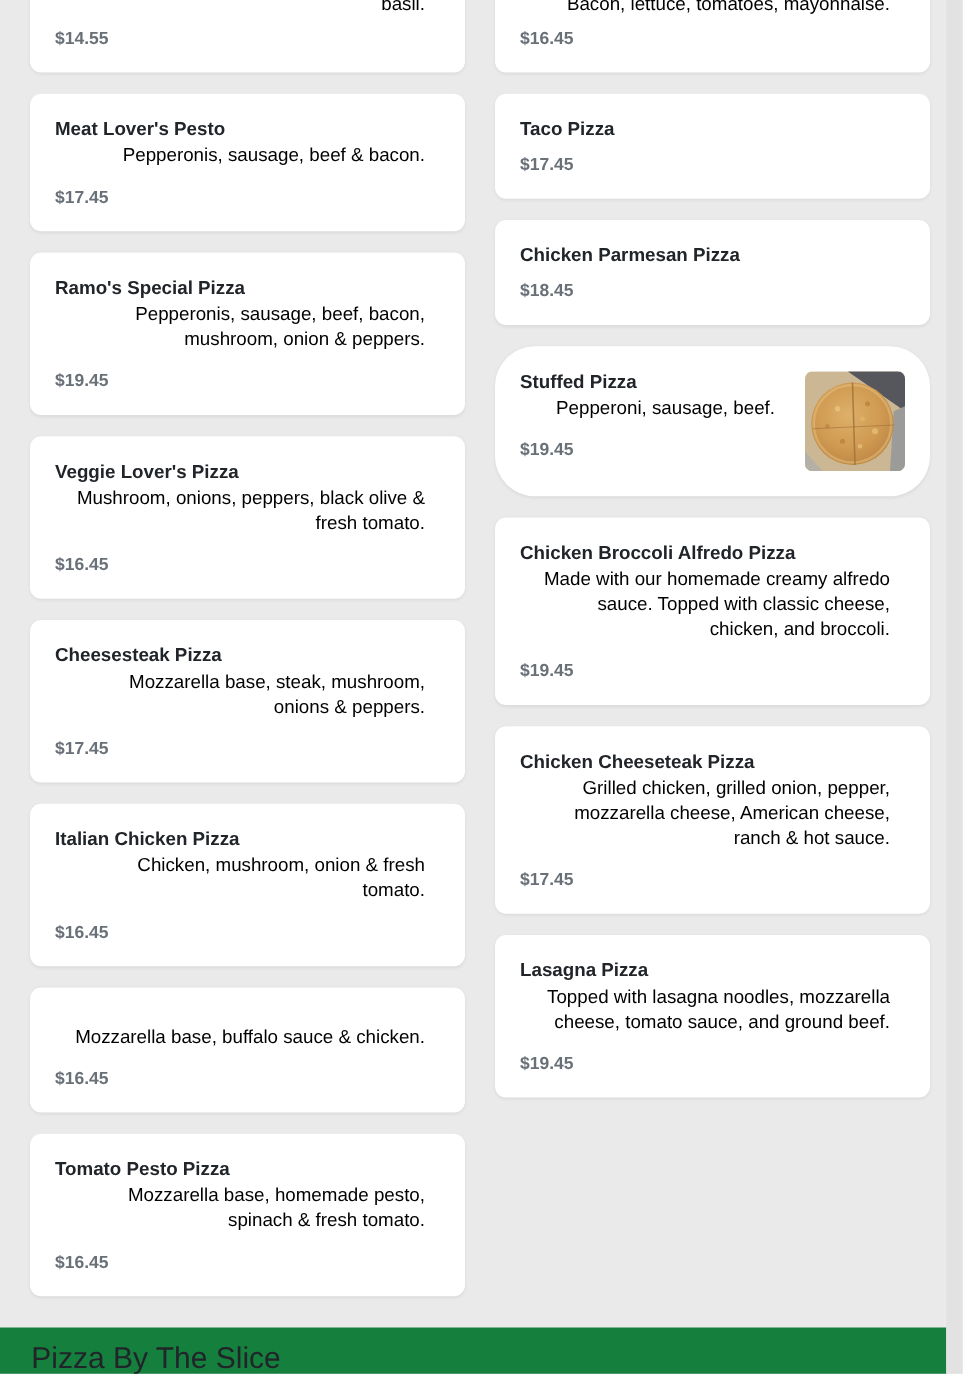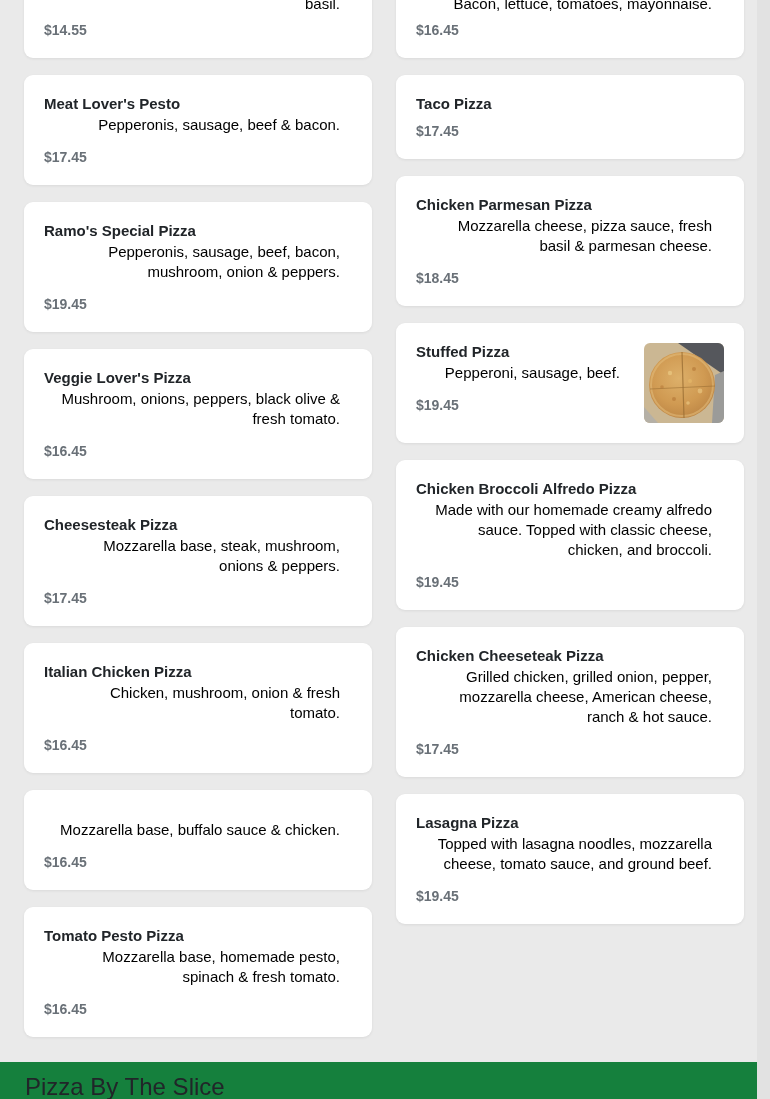--- a/index.html
+++ b/index.html
@@ -20,21 +20,21 @@
     background:#ffffff;
     border-radius:9px;
     box-shadow:0 1px 3px rgba(0,0,0,0.07);
     padding:18px 20px;
     margin-bottom:17px;
     position:relative;
     box-sizing:border-box;
     cursor:pointer;
   }
   .card.partial{margin-top:-36px;}
-  .card.has-photo{min-height:120px;padding-right:112px;}
+  .card.has-photo{min-height:120px;padding-right:112px;border-radius:32px;}
   .item-name{
     font-size:15px;font-weight:700;color:#212529;
     line-height:22px;margin:0;
   }
   .item-desc{
     font-size:15px;color:#000000;line-height:20px;margin:12px;text-align:right;
   }
   .item-name + .item-desc{margin-top:0;}
   .item-price{
     font-size:14px;font-weight:700;color:#697077;line-height:20px;margin-top:6px;
@@ -126,21 +126,20 @@
         <div class="item-price">$16.45</div>
       </div>
 
       <div class="card">
         <h3 class="item-name">Taco Pizza</h3>
         <div class="item-price">$17.45</div>
       </div>
 
       <div class="card">
         <h3 class="item-name">Chicken Parmesan Pizza</h3>
-        <p class="item-desc">Mozzarella cheese, pizza sauce, fresh basil &amp; parmesan cheese.</p>
         <div class="item-price">$18.45</div>
       </div>
 
       <div class="card has-photo">
         <h3 class="item-name">Stuffed Pizza</h3>
         <p class="item-desc">Pepperoni, sausage, beef.</p>
         <div class="item-price">$19.45</div>
         <span class="photo">
           <svg width="80" height="80" viewBox="0 0 80 80" xmlns="http://www.w3.org/2000/svg">
             <defs>

